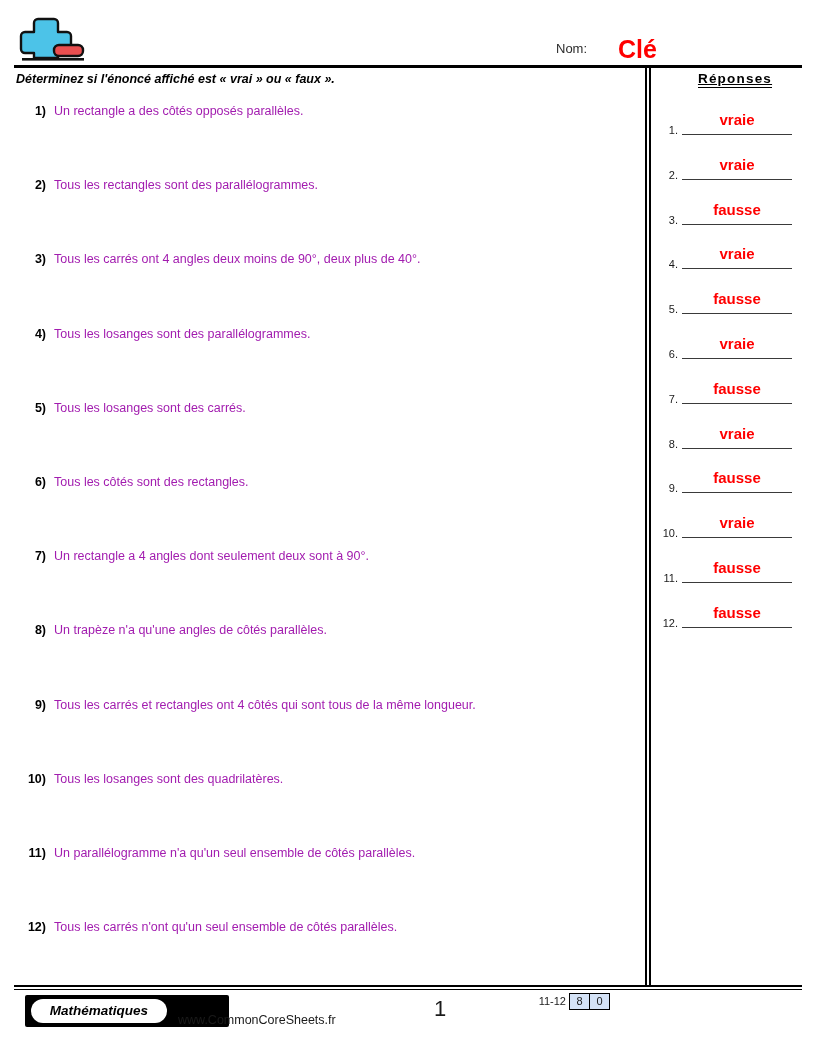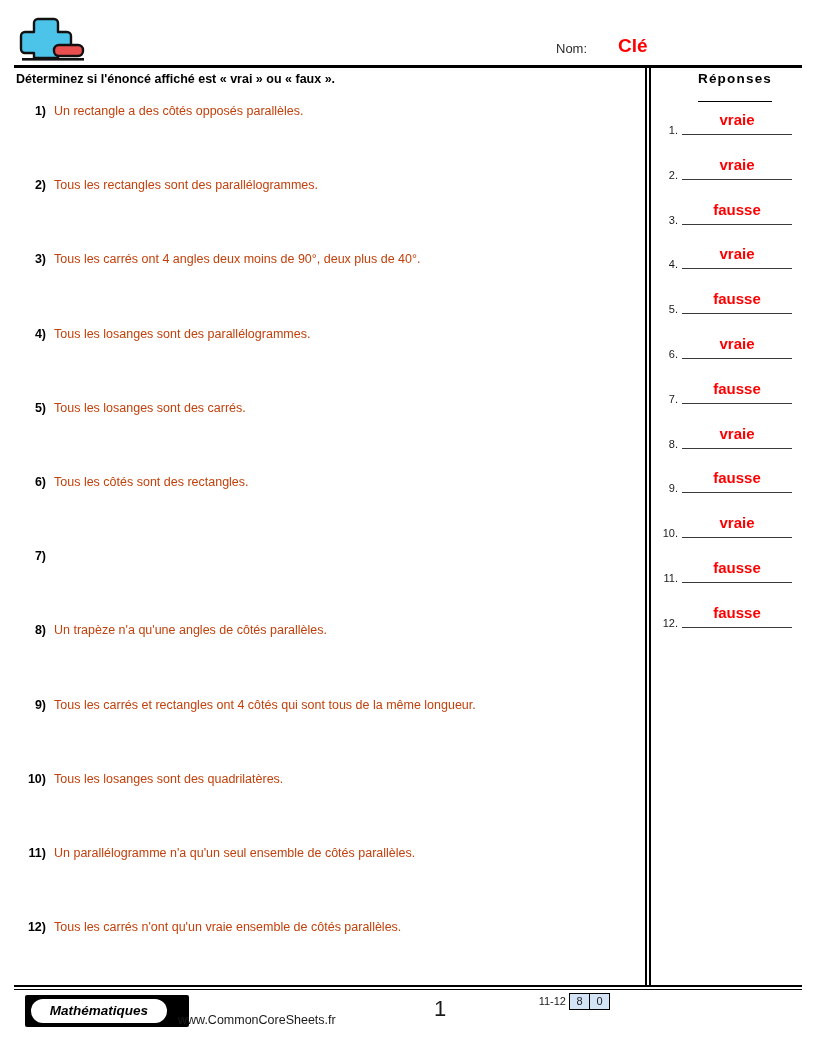--- a/index.html
+++ b/index.html
@@ -39,39 +39,40 @@
   }
   #nom-label {
     position: absolute;
     left: 556px; top: 41px;
     font-size: 13px;
     color: #2b2b2b;
   }
   #nom-value {
     position: absolute;
     left: 618px; top: 35px;
-    font-size: 19px;
+    font-size: 25px;
     font-weight: bold;
     color: #ff0000;
   }
   #header-rule {
     position: absolute;
     left: 14px; top: 65px;
     width: 788px; height: 3px;
     background: #000000;
   }
 
   
   #instruction {
     position: absolute;
     left: 16px; top: 72px;
     font-size: 12.5px;
     font-weight: bold;
     color: #000000;
     white-space: nowrap;
+    font-style: italic;
   }
 
   
   #divider {
     position: absolute;
     left: 645px; top: 66px;
     width: 6px; height: 919px;
   }
   #divider .d1, #divider .d2 {
     position: absolute;
@@ -98,38 +99,39 @@
     width: 36px;
     text-align: right;
     font-size: 12.5px;
     font-weight: bold;
     color: #000000;
   }
   .q-text {
     position: absolute;
     left: 54px; top: 0;
     font-size: 12.5px;
-    color: #c2410c;
+    color: #a21caf;
     white-space: nowrap;
   }
 
   
   #answers-heading {
     position: absolute;
     left: 660px; top: 71px;
     width: 150px;
     text-align: center;
     font-size: 13.5px;
     font-weight: bold;
     letter-spacing: 1.2px;
     color: #000000;
   }
   #answers-heading span {
     border-bottom: 1.5px solid #000;
-    padding-bottom: 15px;
+    padding-bottom: 1px;
+    text-decoration: underline;
   }
   .answer-row {
     position: absolute;
     left: 652px;
     width: 160px;
     height: 32px;
   }
   .a-num {
     position: absolute;
     left: 0; top: 16px;
@@ -167,20 +169,21 @@
     left: 14px; top: 989px;
     width: 788px; height: 1px;
     background: #000000;
   }
   #brand-badge {
     position: absolute;
     left: 25px; top: 995px;
     width: 164px; height: 32px;
     background: #000000;
     border-radius: 2px;
+    padding-left: 40px;
   }
   #brand-oval {
     position: absolute;
     left: 6px; top: 4px;
     width: 136px; height: 24px;
     background: #ffffff;
     border-radius: 12px;
     text-align: center;
   }
   #brand-oval span {
@@ -284,40 +287,41 @@
     <div class="question" style="top: 304.8px;">
       <div class="q-num">5)</div>
       <div class="q-text">Tous les losanges sont des carrés.</div>
     </div>
     <div class="question" style="top: 379px;">
       <div class="q-num">6)</div>
       <div class="q-text">Tous les côtés sont des rectangles.</div>
     </div>
     <div class="question" style="top: 453.2px;">
       <div class="q-num">7)</div>
+      <div class="q-text">Un rectangle a 4 angles dont seulement deux sont à 90°.</div>
     </div>
     <div class="question" style="top: 527.4px;">
       <div class="q-num">8)</div>
       <div class="q-text">Un trapèze n'a qu'une angles de côtés parallèles.</div>
     </div>
     <div class="question" style="top: 601.6px;">
       <div class="q-num">9)</div>
       <div class="q-text">Tous les carrés et rectangles ont 4 côtés qui sont tous de la même longueur.</div>
     </div>
     <div class="question" style="top: 675.8px;">
       <div class="q-num">10)</div>
       <div class="q-text">Tous les losanges sont des quadrilatères.</div>
     </div>
     <div class="question" style="top: 750px;">
       <div class="q-num">11)</div>
       <div class="q-text">Un parallélogramme n'a qu'un seul ensemble de côtés parallèles.</div>
     </div>
     <div class="question" style="top: 824.2px;">
       <div class="q-num">12)</div>
-      <div class="q-text">Tous les carrés n'ont qu'un vraie ensemble de côtés parallèles.</div>
+      <div class="q-text">Tous les carrés n'ont qu'un seul ensemble de côtés parallèles.</div>
     </div>
   </div>
 
 <div id="answers-heading">
   <span>Réponses</span>
 </div>
 <div id="answers-list">
     <div class="answer-row" style="top: 108px;">
       <div class="a-num">1.</div>
       <div class="a-blank">

